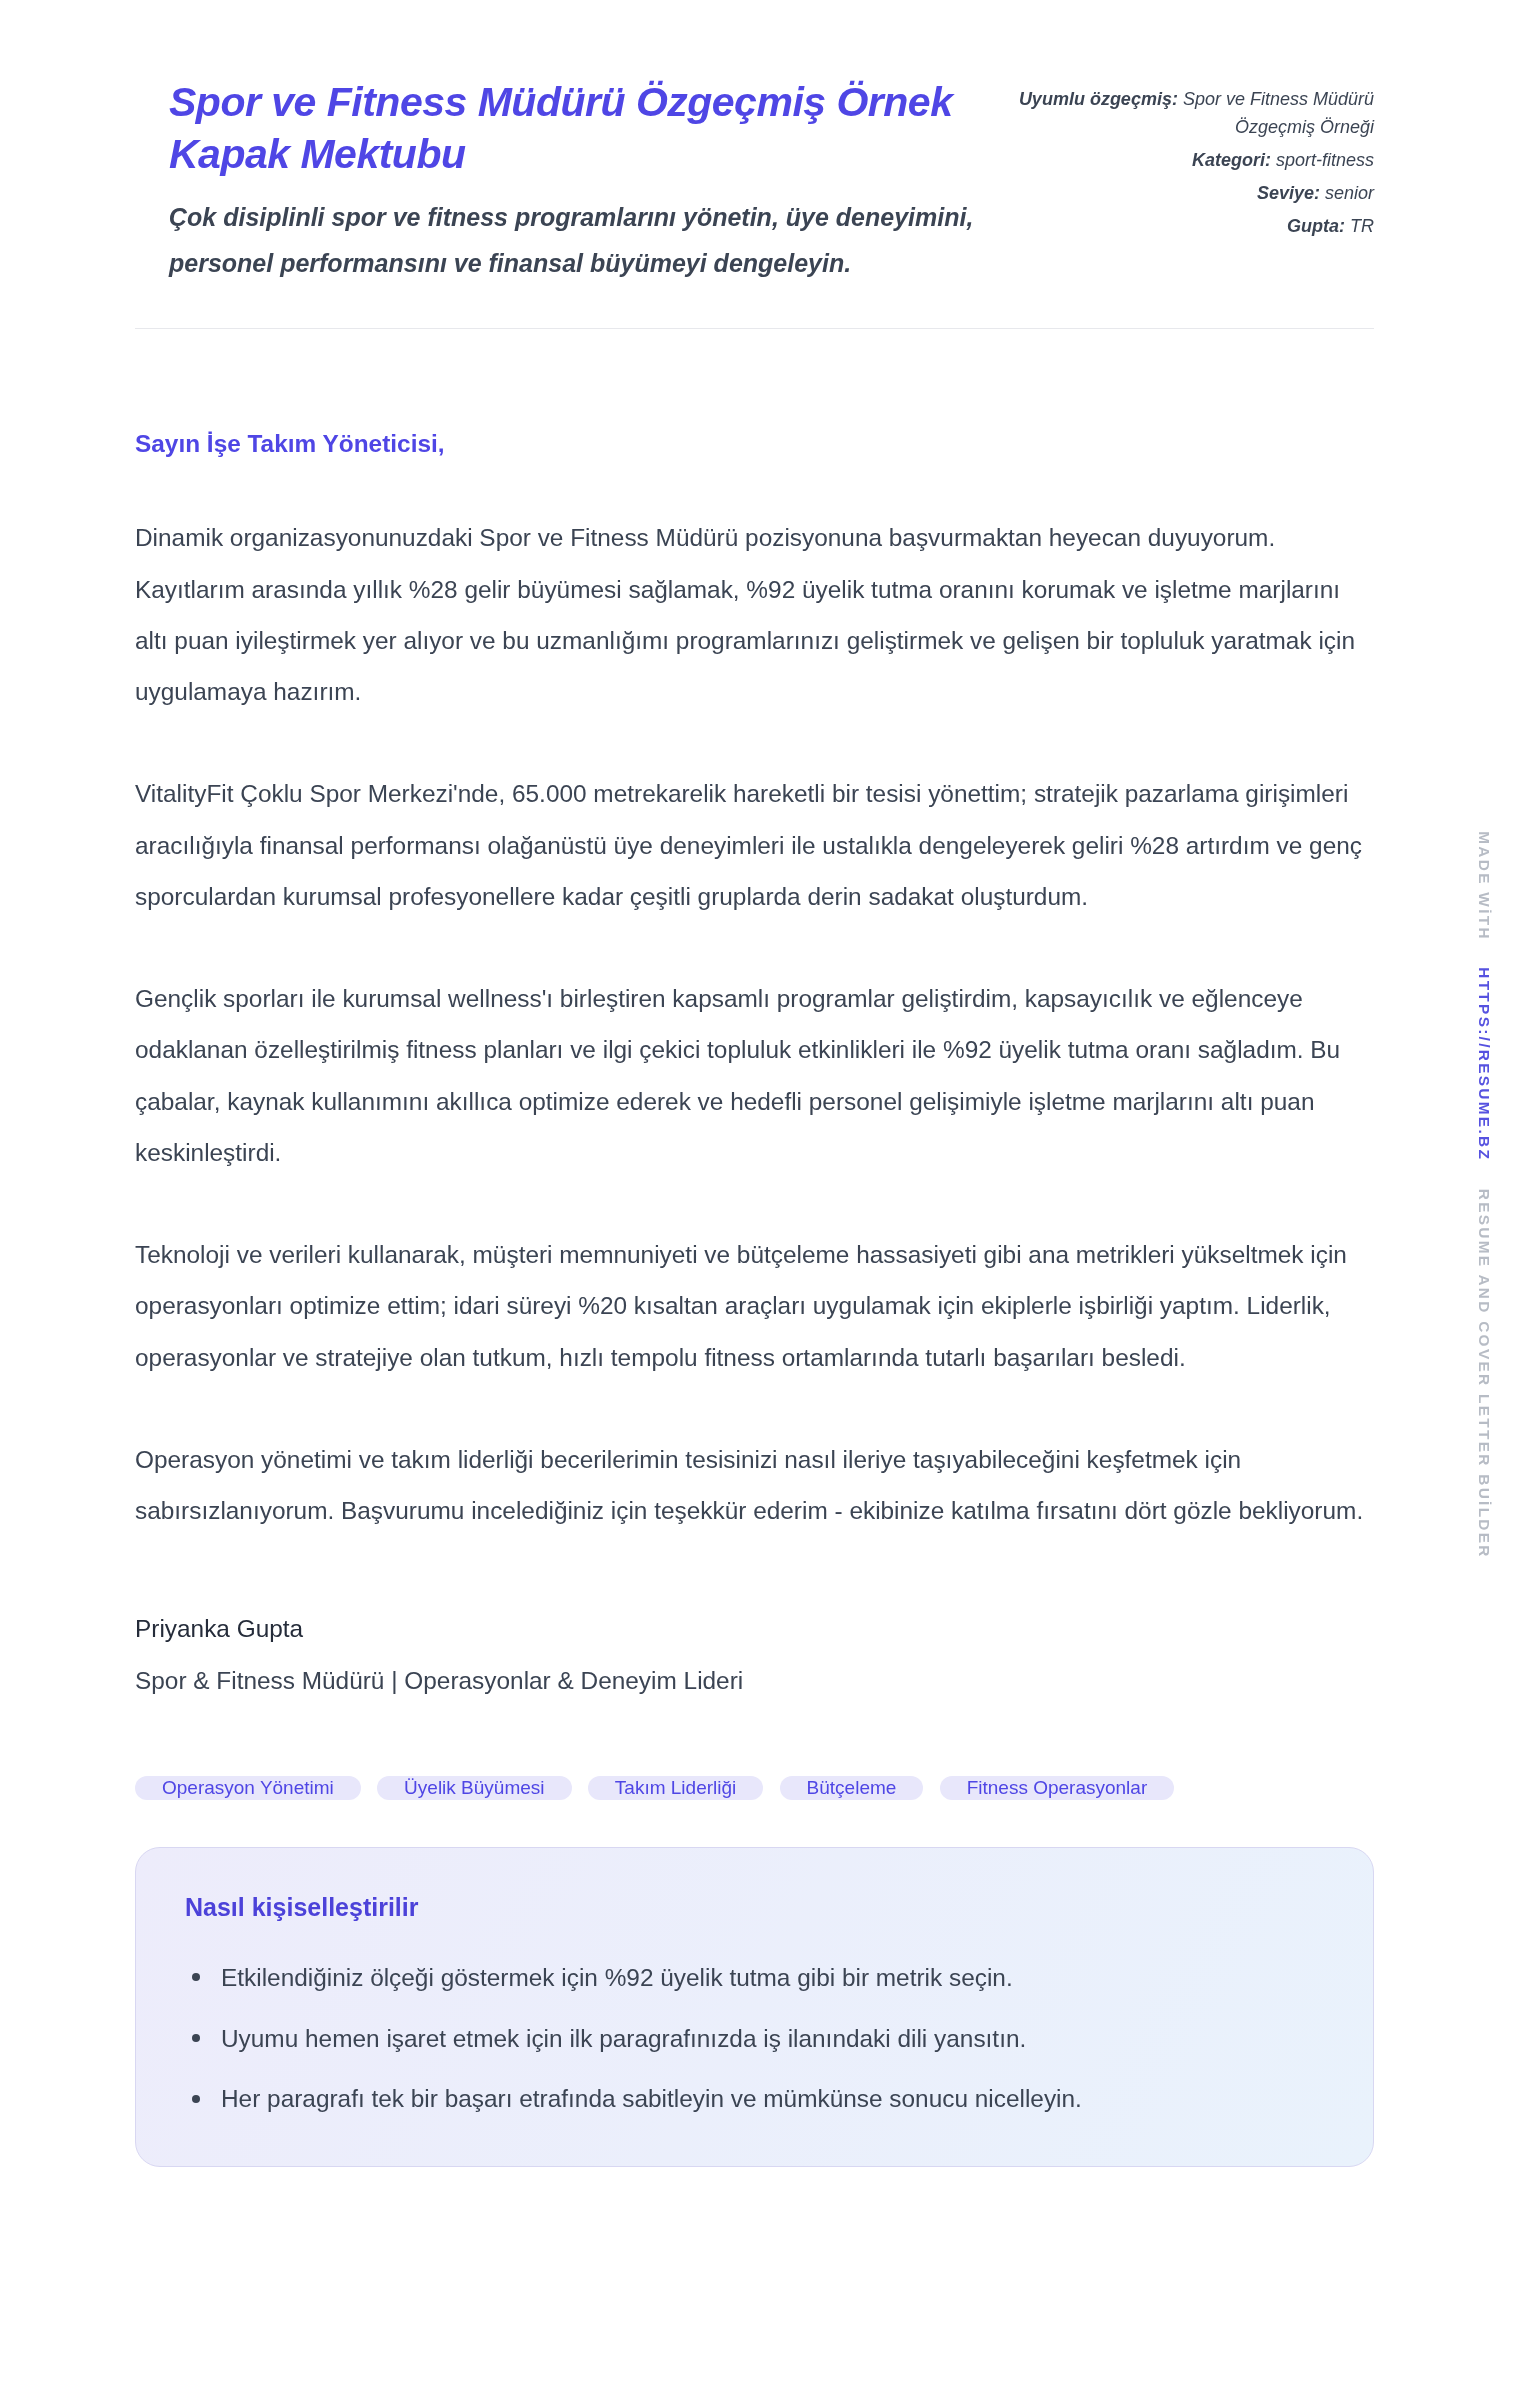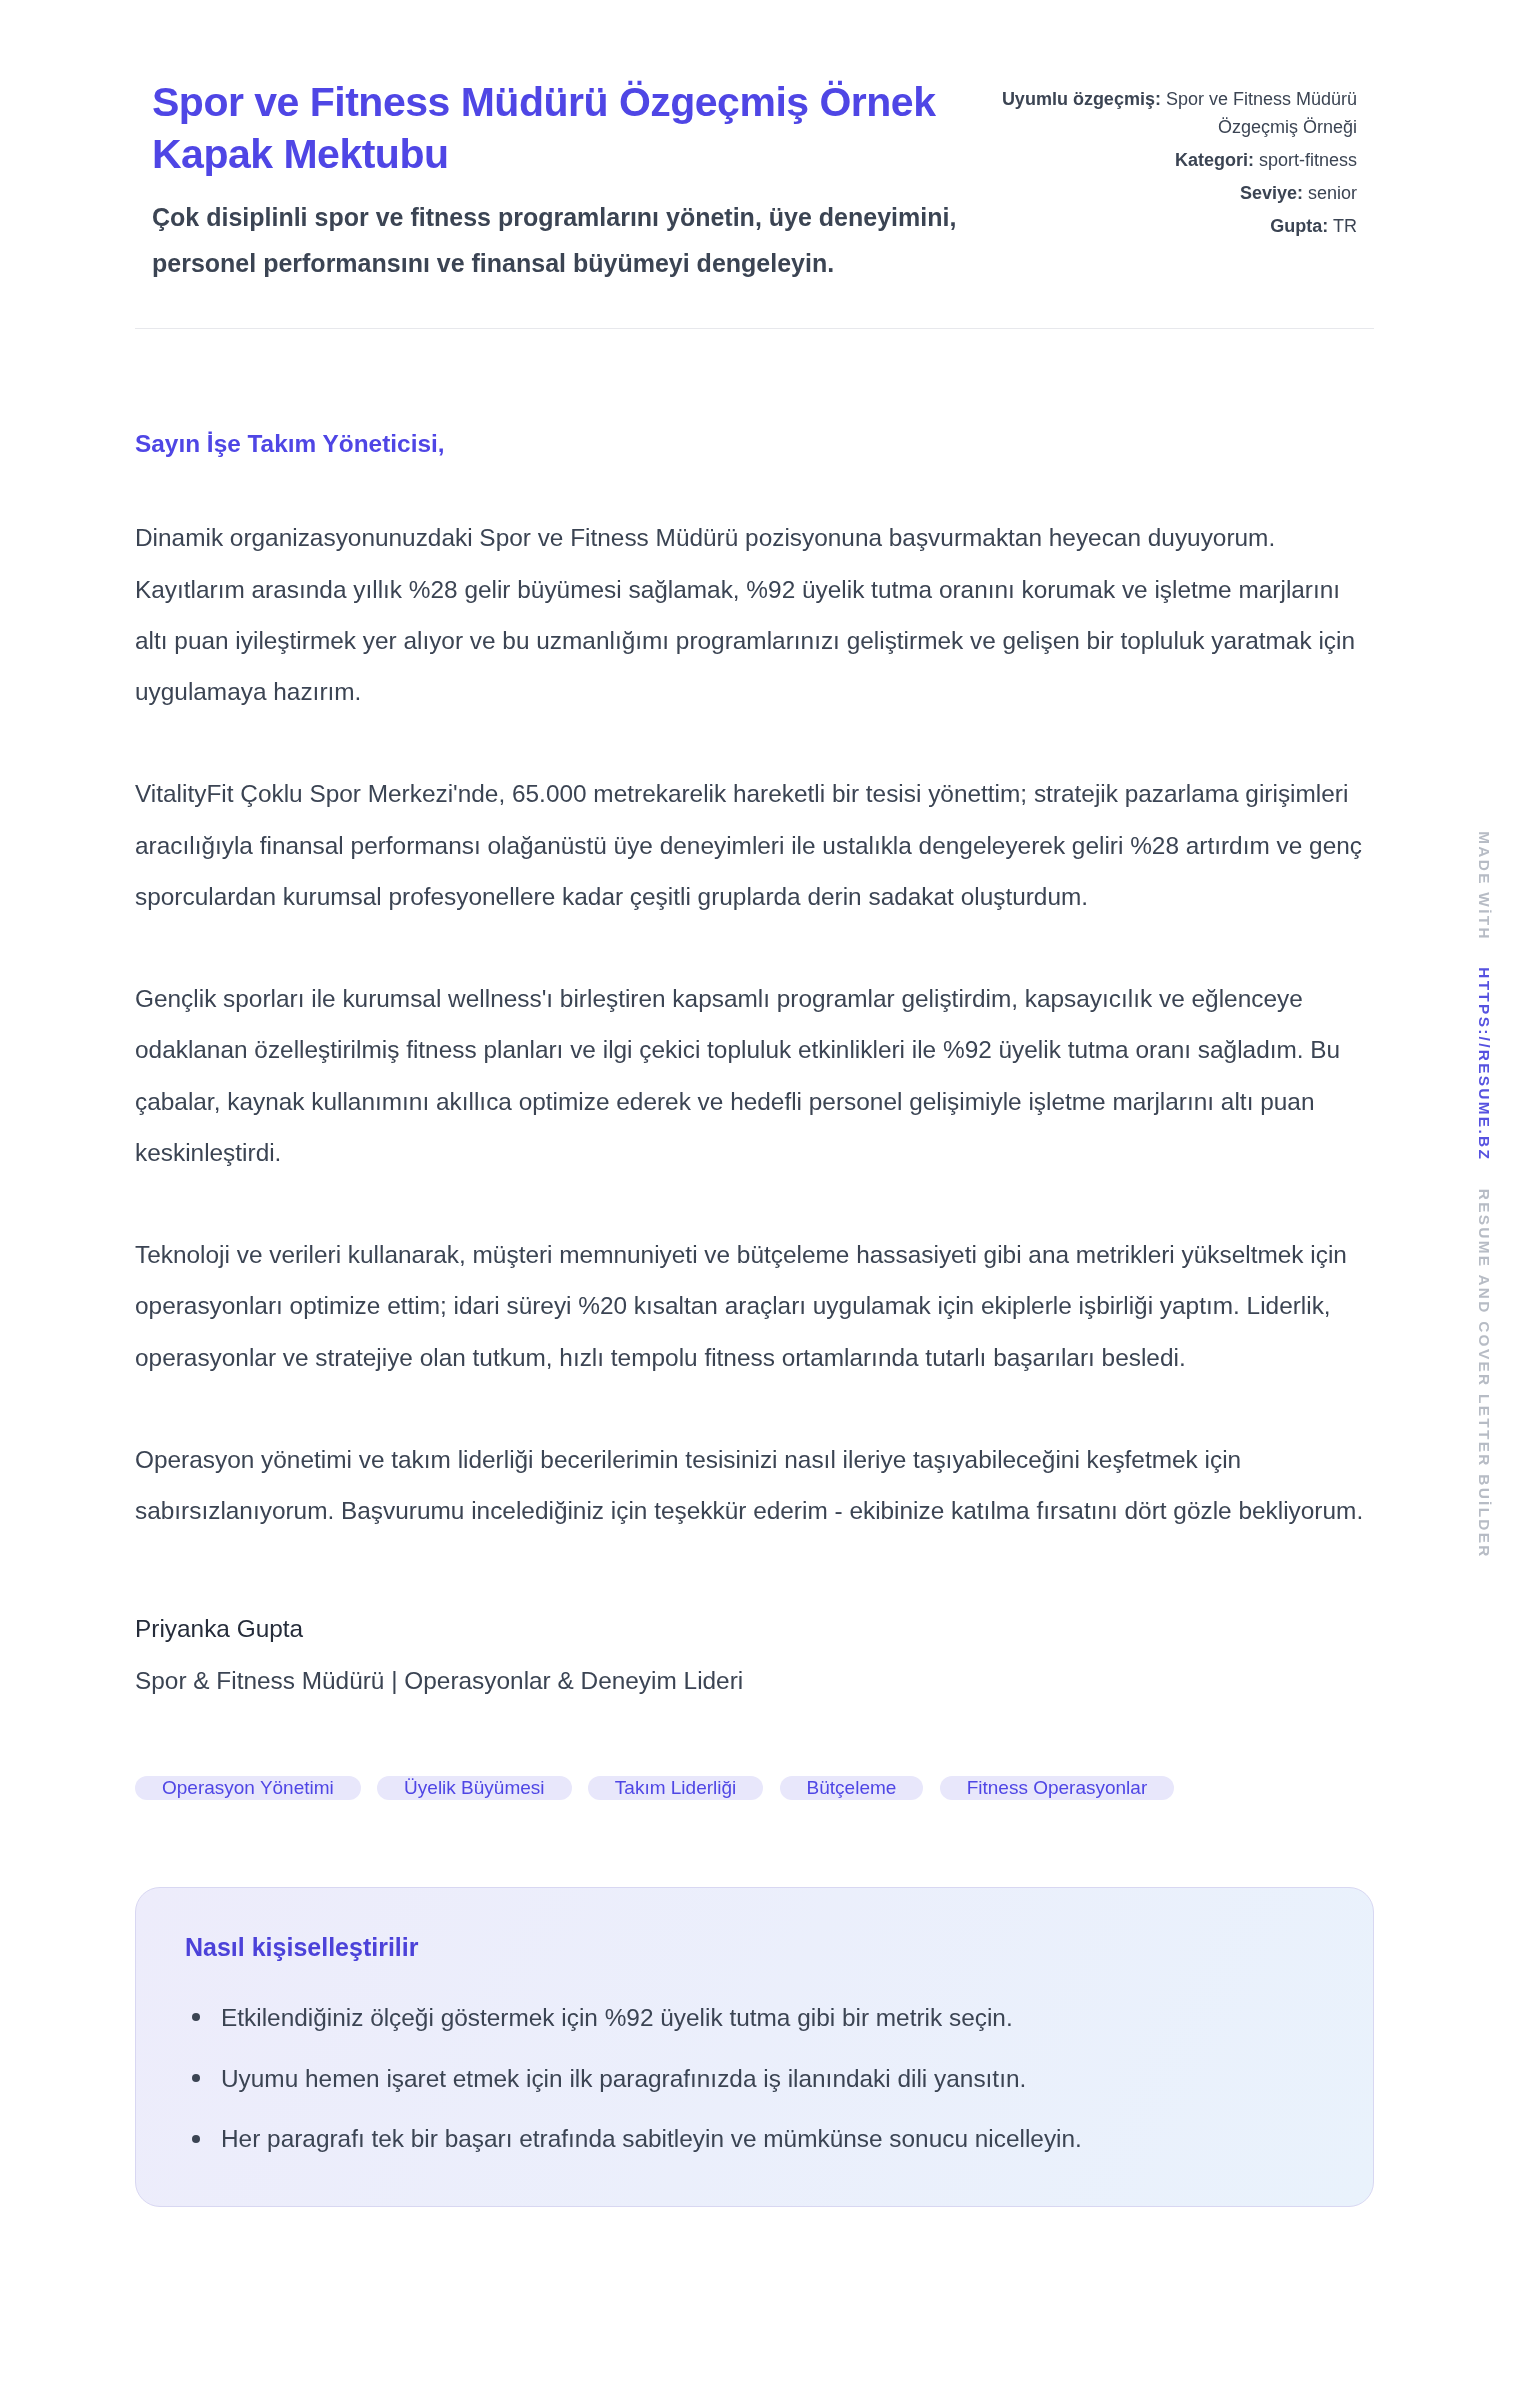--- a/index.html
+++ b/index.html
@@ -21,23 +21,24 @@
   .container {
     position: absolute;
     left: 135px;
     top: 0;
     width: 1239px;
   }
 
   
   .header {
     display: flex;
-    justify-content: center;
+    justify-content: flex-end;
     align-items: flex-start;
     padding-top: 76px;
+    font-style: italic;
   }
   .header-left { flex: 1; max-width: 844px; }
   h1.title {
     font-size: 41px;
     line-height: 1.28;
     font-weight: 700;
     color: #4f46e5;
     letter-spacing: -0.5px;
   }
   .subtitle {
@@ -105,21 +106,21 @@
     color: #4f46e5;
     font-size: 19px;
     font-weight: 500;
     padding: 1px 27px;
     border-radius: 902px;
     white-space: nowrap;
   }
 
   
   .tips {
-    margin-top: 87px;
+    margin-top: 47px;
     background: linear-gradient(120deg, #edecfb 0%, #e9f2fc 100%);
     border: 1.8px solid #d8d7f2;
     border-radius: 25px;
     padding: 45px 34px 47px 49px;
   }
   .tips h2 {
     font-size: 25px;
     font-weight: 700;
     color: #4c42d9;
   }

